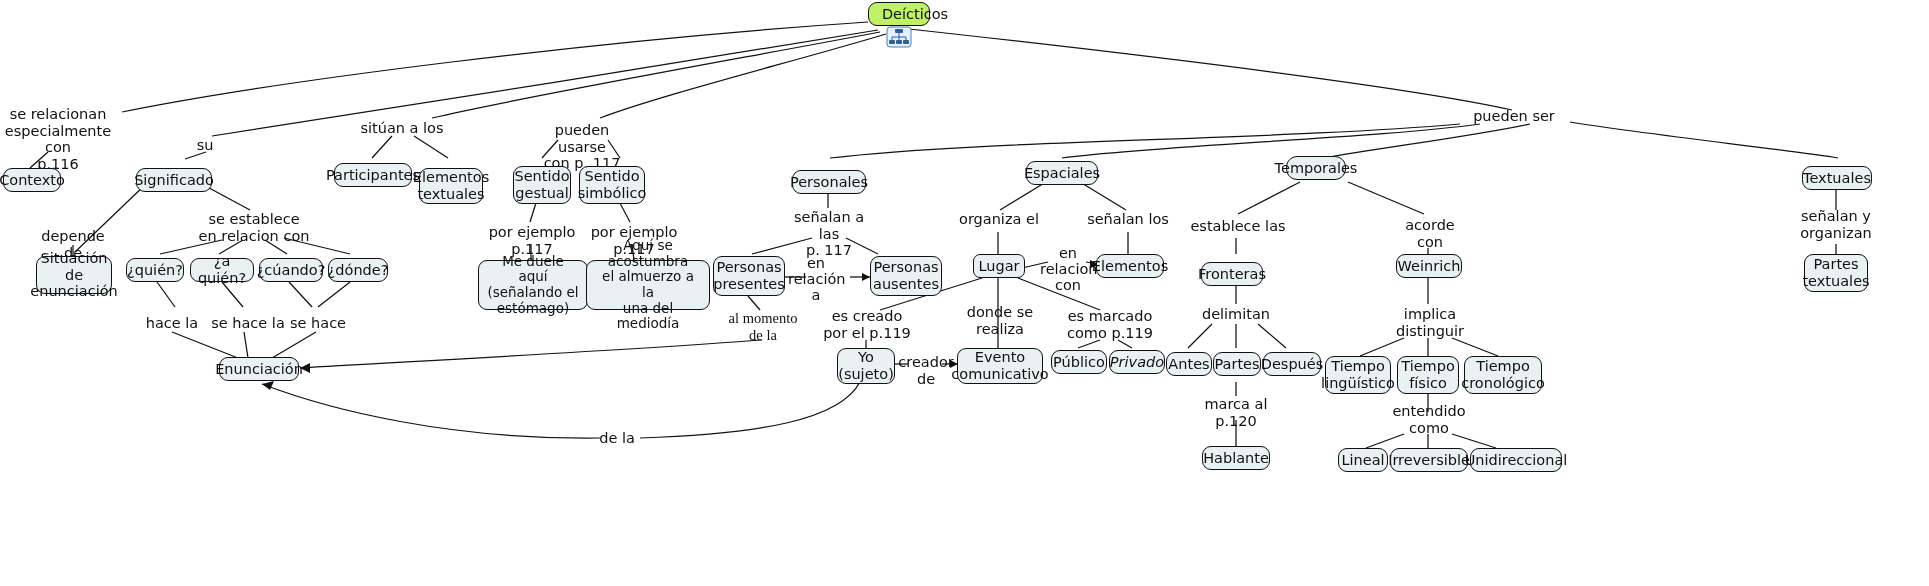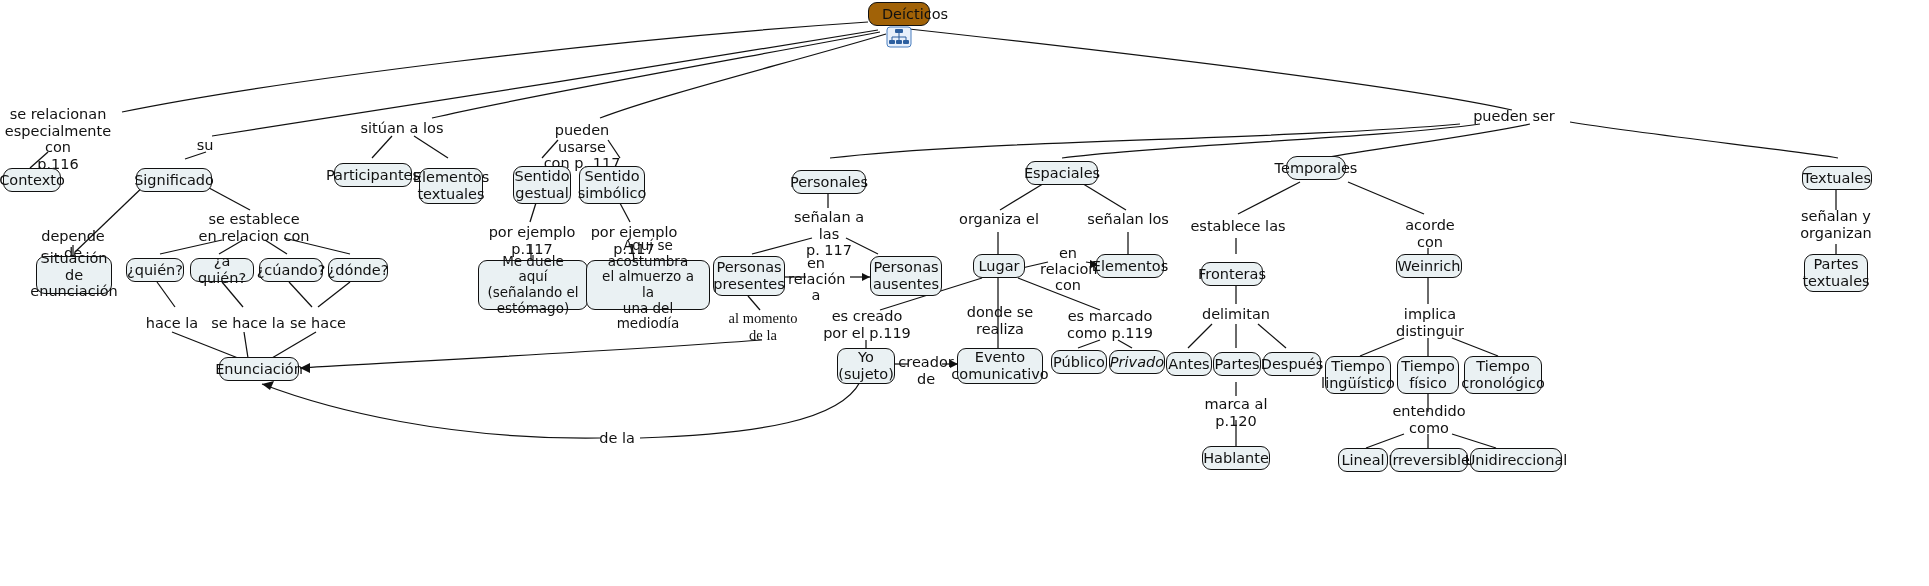--- a/index.html
+++ b/index.html
@@ -32,21 +32,21 @@
     line-height: 1.16;
     text-align: center;
     display: flex;
     align-items: center;
     justify-content: center;
     padding: 3px 7px;
     white-space: pre-line;
     z-index: 3;
   }
   .node.root {
-    background: #a16207;
+    background: #bef264;
     border-color: #111111;
     padding-left: 39px;
   }
   .linklabel {
     position: absolute;
     color: #111111;
     font-size: 14.5px;
     line-height: 1.15;
     text-align: center;
     background: transparent;
@@ -236,21 +236,21 @@
   <div class="node" style="left:586px; top:260px; width:124px; height:50px; font-size:13.5px;">Aquí se acostumbra
 el almuerzo a la
 una del mediodía</div>
 
   <div class="node" style="left:713px; top:256px; width:72px; height:40px;">Personas
 presentes</div>
 
   <div class="node" style="left:870px; top:256px; width:72px; height:40px;">Personas
 ausentes</div>
 
-  <div class="node" style="left:973px; top:254px; width:52px; height:24px;">Lugar</div>
+  <div class="node" style="left:973px; top:254px; width:52px; height:24px;border-radius:7px;">Lugar</div>
 
   <div class="node" style="left:1096px; top:254px; width:68px; height:24px;">Elementos</div>
 
   <div class="node" style="left:1201px; top:262px; width:62px; height:24px;">Fronteras</div>
 
   <div class="node" style="left:1396px; top:254px; width:66px; height:24px;">Weinrich</div>
 
   <div class="node" style="left:1804px; top:254px; width:64px; height:38px;">Partes
 textuales</div>
 

